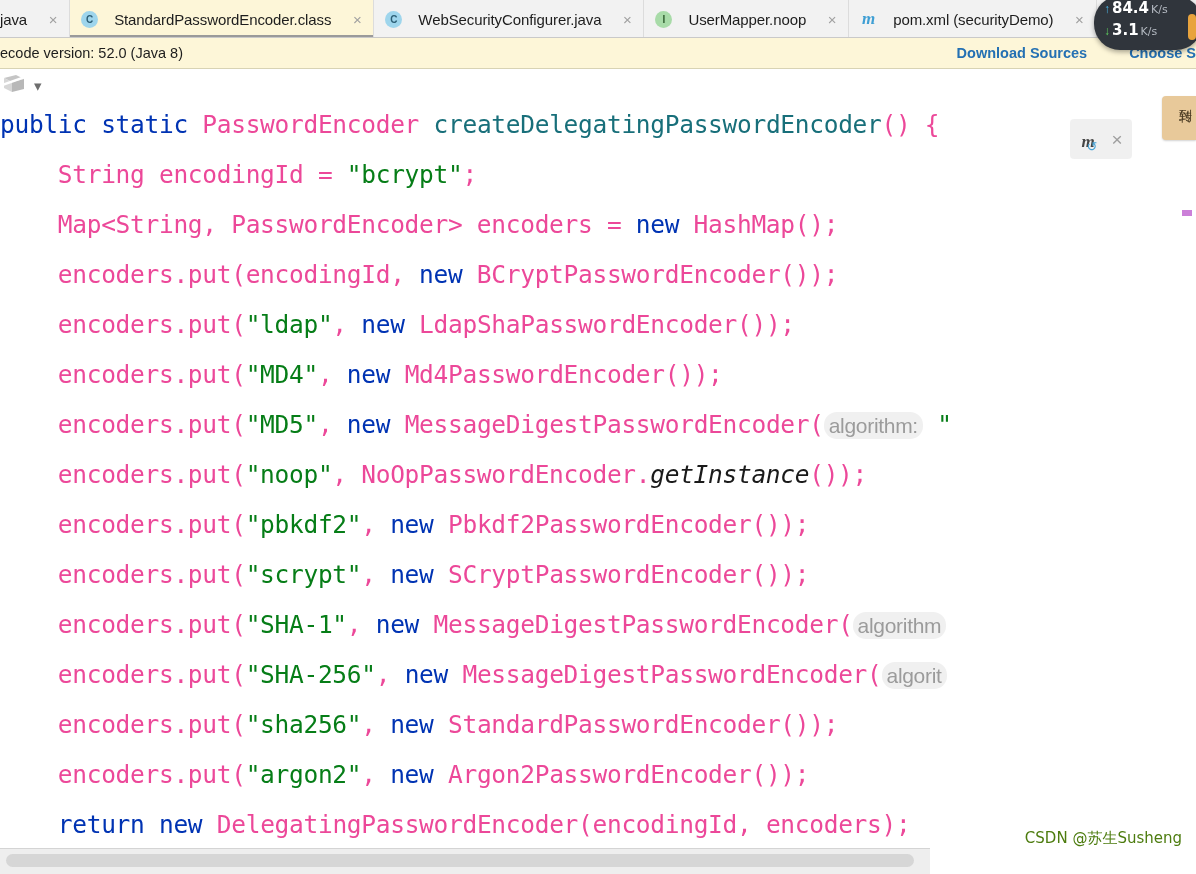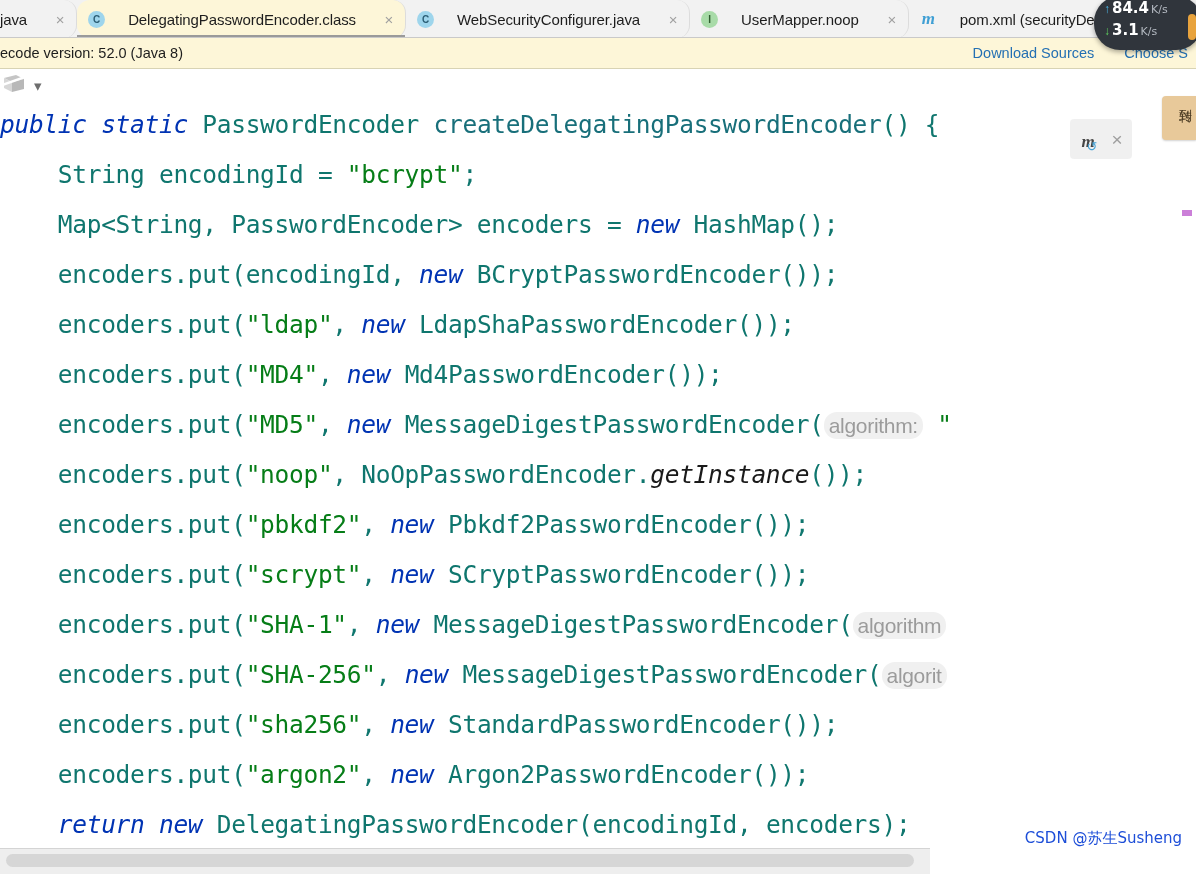--- a/index.html
+++ b/index.html
@@ -25,28 +25,27 @@
     background: #f2f2f2;
     border-bottom: 1px solid #c9c9c9;
     display: flex;
     align-items: stretch;
     white-space: nowrap;
     overflow: hidden;
   }
   .tab {
     display: flex; align-items: center;
     padding: 0 9px 0 11px;
-    gap: 23px;
+    gap: 16px;
     height: 38px;
     font-size: 15px;
     color: #1d1d1d;
     border-right: 1px solid #dcdcdc;
     position: relative;
     background: transparent;
-    border-radius: 13px;
   }
   .tab.active {
     background: #fdf6d8;
   }
   .tab.active::after {
     content: "";
     position: absolute;
     left: 0; right: 0; bottom: 0;
     height: 3px;
     background: #9a9a9a;
@@ -85,23 +84,24 @@
     border-bottom: 1px solid #d8d3b4;
     display: flex; align-items: center;
     padding-left: 0px;
     font-size: 14.5px;
     color: #1d1d1d;
     overflow: hidden;
   }
   .banner-text { white-space: nowrap; margin-left: -4px; }
   .banner-links {
     margin-left: auto;
-    display: flex; gap: 30px;
-    padding-right: 8px;
+    display: flex; gap: 42px;
+    padding-right: 0px;
     white-space: nowrap;
+    font-weight: bold;
   }
   .banner-link { color: #2470b3; font-size: 14.5px; }
 
   
   .editor-toolbar {
     position: absolute; left: 0; top: 70px;
     width: 1196px; height: 32px;
     background: #ffffff;
     display: flex; align-items: center;
     padding-left: 2px; gap: 4px;
@@ -131,24 +131,24 @@
   .code {
     font-family: "DejaVu Sans Mono", monospace;
     font-size: 24.5px;
     line-height: 50px;
     white-space: pre;
     color: #1a1a1a;
     padding-left: 0px;
     letter-spacing: -0.3px;
   }
   .ln { height: 50px; white-space: pre; }
-  .kw    { color: #0033b3; font-style: italic; }
+  .kw    { color: #0033b3; }
   .str   { color: #067d17; }
   .meth  { color: #186f7a; }
-  .ident { color: #0f766e; margin-top: 20px; }
+  .ident { color: #ec4899; margin-top: 20px; }
   .ital  { font-style: italic; }
   .hint {
     background: #f0f0f0;
     color: #9b9b9b;
     border-radius: 13px;
     padding: 2px 5px;
     font-family: "Liberation Sans", sans-serif;
     font-size: 21px;
   }
 
@@ -263,38 +263,38 @@
     font-size: 24.5px;
     color: #1a1a1a;
     line-height: 1;
   }
 
   
   .watermark {
     position: absolute;
     right: 14px; bottom: 26px;
     font-size: 15px;
-    color: #1d4ed8;
+    color: #4d7c0f;
     font-family: "DejaVu Sans", sans-serif;
     white-space: nowrap;
   }
 </style>
 </head>
 <body>
 
 <div id="app">
 
   <div class="tabbar">
       <div class="tab clipped-left">
         <span class="tab-label">java</span>
         <span class="tab-close">×</span>
       </div>
       <div class="tab active">
         <span class="tab-icon cls">C</span>
-        <span class="tab-label">DelegatingPasswordEncoder.class</span>
+        <span class="tab-label">StandardPasswordEncoder.class</span>
         <span class="tab-close">×</span>
       </div>
       <div class="tab">
         <span class="tab-icon cls">C</span>
         <span class="tab-label">WebSecurityConfigurer.java</span>
         <span class="tab-close">×</span>
       </div>
       <div class="tab">
         <span class="tab-icon iface">I</span>
         <span class="tab-label">UserMapper.noop</span>

